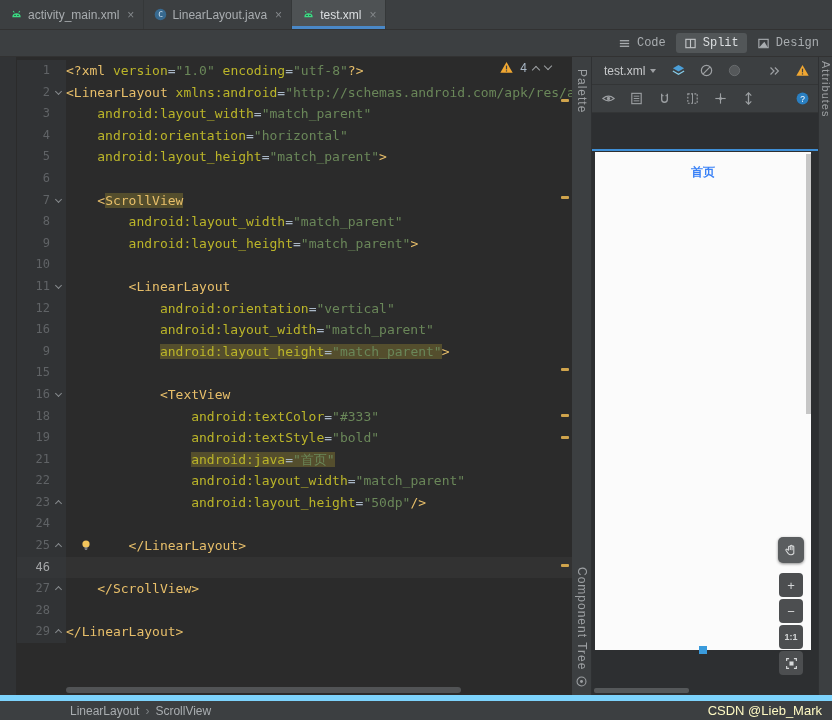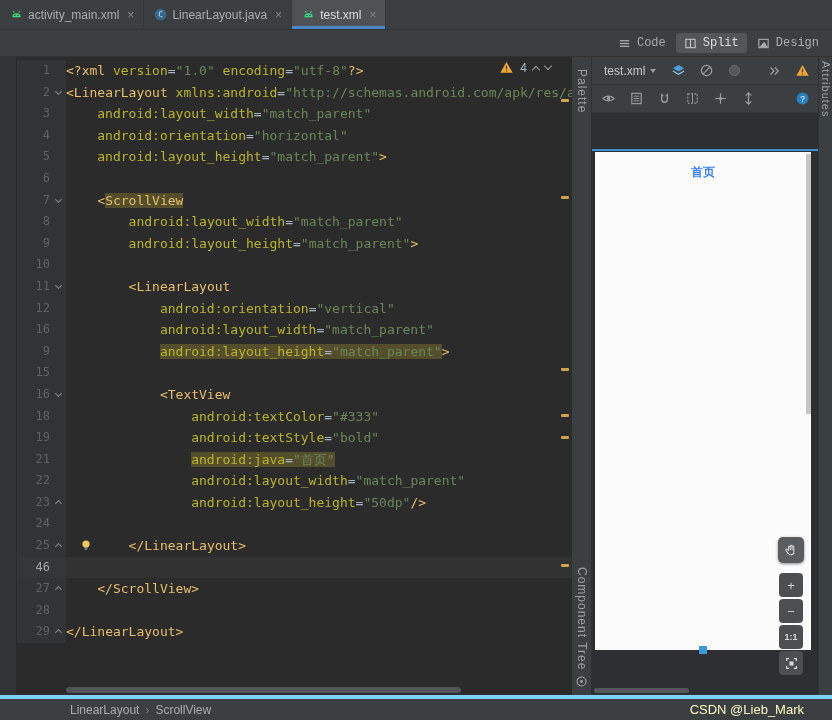--- a/index.html
+++ b/index.html
@@ -87,22 +87,22 @@
   .zbtn.hand{width:26px;height:26px;background:#5a5d5f;border-radius:5px;margin-bottom:8px;
              box-shadow:0 1px 3px rgba(0,0,0,.45);}
   .zbtn.actual{font-size:9px;font-weight:bold;}
   .canvas-hscroll{position:absolute;left:2px;bottom:2px;width:95px;height:5px;background:#55585a;border-radius:2px;}
 
   .tool-labels-right{width:14px;flex:0 0 14px;background:#3c3f41;border-left:1px solid #2f3133;
                      display:flex;flex-direction:column;align-items:center;}
   .vlabel.attributes{margin-top:4px;font-size:11px;}
 
   
-  .status-bar{height:25px;flex:0 0 25px;background:#3c3f41;border-top:4px solid #7dd3fc;display:flex;
-              align-items:center;padding:0 28px 0 70px;font-size:12px;color:#a9adb0;}
+  .status-bar{height:25px;flex:0 0 25px;background:#3c3f41;border-top:6px solid #7dd3fc;display:flex;
+              align-items:center;padding:0 10px 0 70px;font-size:12px;color:#a9adb0;}
   .crumb{color:#a9adb0;}
   .crumb-sep{margin:0 6px;color:#7a7e81;}
   .watermark{margin-left:auto;color:#fef9c3;font-size:13px;}
 </style>
 </head>
 <body>
 
 <div class="app">
 
   <div class="tab-bar" id="tab-container">

